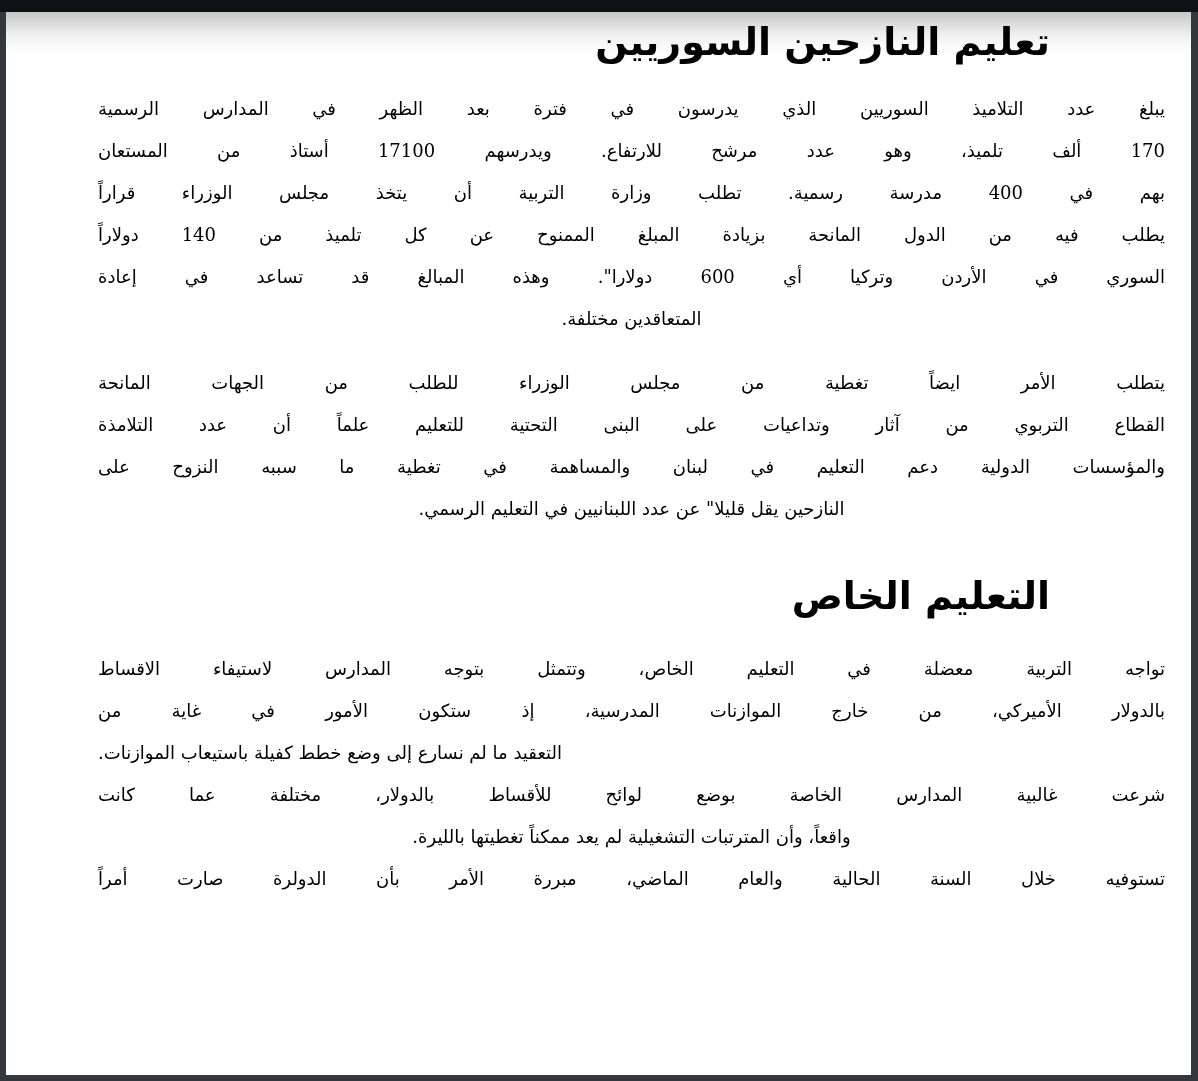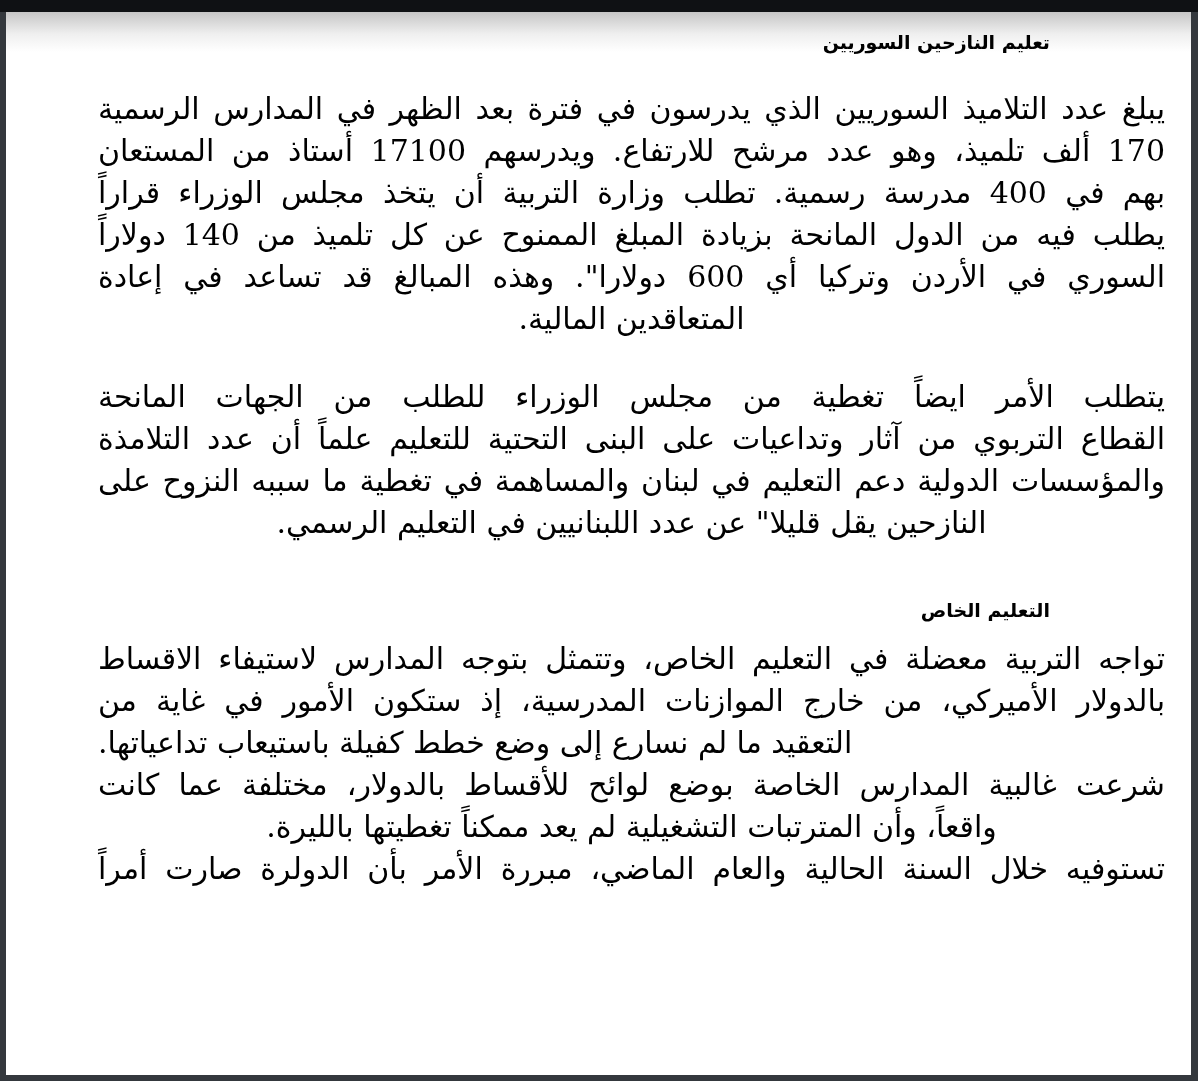--- a/index.html
+++ b/index.html
@@ -15,29 +15,29 @@
   .edge-left{position:absolute;top:12px;left:0;bottom:0;width:6px;background:#34383d;z-index:6;}
   .edge-right{position:absolute;top:12px;right:0;bottom:0;width:7px;background:#34383d;z-index:6;}
   .edge-bottom{position:absolute;bottom:0;left:0;right:0;height:6px;background:#34383d;z-index:5;}
 
   .doc{
     position:absolute;top:0;left:0;right:0;bottom:0;
     direction:rtl;unicode-bidi:embed;
     padding:22px 33px 0 98px;box-sizing:border-box;z-index:3;
   }
   .heading{
-    font-weight:bold;font-size:19px;line-height:40px;
+    font-weight:bold;font-size:38px;line-height:40px;
     text-align:right;margin:0 115px 0 0;white-space:nowrap;
   }
   .heading-1{margin-bottom:26px;}
-  .heading-2{margin-top:46px;margin-bottom:8px;}
+  .heading-2{margin-top:46px;margin-bottom:32px;}
   .para{margin:0;}
-  .para-2{margin-top:36px;}
+  .para-2{margin-top:22px;}
   .line{
-    font-size:30px;line-height:42px;
+    font-size:18px;line-height:42px;
     text-align:justify;text-align-last:justify;
   }
   .line.center-last{text-align-last:center;}
   .line.left-last{text-align-last:left;}
 </style>
 </head>
 <body>
 
 <div class="edge-top"></div>
 <div class="edge-shade"></div>
@@ -48,36 +48,36 @@
 <div class="doc">
 
   <div class="heading heading-1">تعليم النازحين السوريين</div>
 
   <div class="para para-1">
     <div class="line">يبلغ عدد التلاميذ السوريين الذي يدرسون في فترة بعد الظهر في المدارس الرسمية</div>
     <div class="line">170 ألف تلميذ، وهو عدد مرشح للارتفاع. ويدرسهم 17100 أستاذ من المستعان</div>
     <div class="line">بهم في 400 مدرسة رسمية. تطلب وزارة التربية أن يتخذ مجلس الوزراء قراراً</div>
     <div class="line">يطلب فيه من الدول المانحة بزيادة المبلغ الممنوح عن كل تلميذ من 140 دولاراً</div>
     <div class="line">السوري في الأردن وتركيا أي 600 دولارا". وهذه المبالغ قد تساعد في إعادة</div>
-    <div class="line center-last">المتعاقدين المالية.</div>
+    <div class="line center-last">المتعاقدين مختلفة.</div>
   </div>
 
   <div class="para para-2">
     <div class="line">يتطلب الأمر ايضاً تغطية من مجلس الوزراء للطلب من الجهات المانحة</div>
     <div class="line">القطاع التربوي من آثار وتداعيات على البنى التحتية للتعليم علماً أن عدد التلامذة</div>
     <div class="line">والمؤسسات الدولية دعم التعليم في لبنان والمساهمة في تغطية ما سببه النزوح على</div>
     <div class="line center-last">النازحين يقل قليلا" عن عدد اللبنانيين في التعليم الرسمي.</div>
   </div>
 
   <div class="heading heading-2">التعليم الخاص</div>
 
   <div class="para">
     <div class="line">تواجه التربية معضلة في التعليم الخاص، وتتمثل بتوجه المدارس لاستيفاء الاقساط</div>
     <div class="line">بالدولار الأميركي، من خارج الموازنات المدرسية، إذ ستكون الأمور في غاية من</div>
-    <div class="line left-last">التعقيد ما لم نسارع إلى وضع خطط كفيلة باستيعاب تداعياتها.</div>
+    <div class="line left-last">التعقيد ما لم نسارع إلى وضع خطط كفيلة باستيعاب الموازنات.</div>
   </div>
 
   <div class="para">
     <div class="line">شرعت غالبية المدارس الخاصة بوضع لوائح للأقساط بالدولار، مختلفة عما كانت</div>
     <div class="line center-last">واقعاً، وأن المترتبات التشغيلية لم يعد ممكناً تغطيتها بالليرة.</div>
     <div class="line">تستوفيه خلال السنة الحالية والعام الماضي، مبررة الأمر بأن الدولرة صارت أمراً</div>
   </div>
 
 </div>
 

